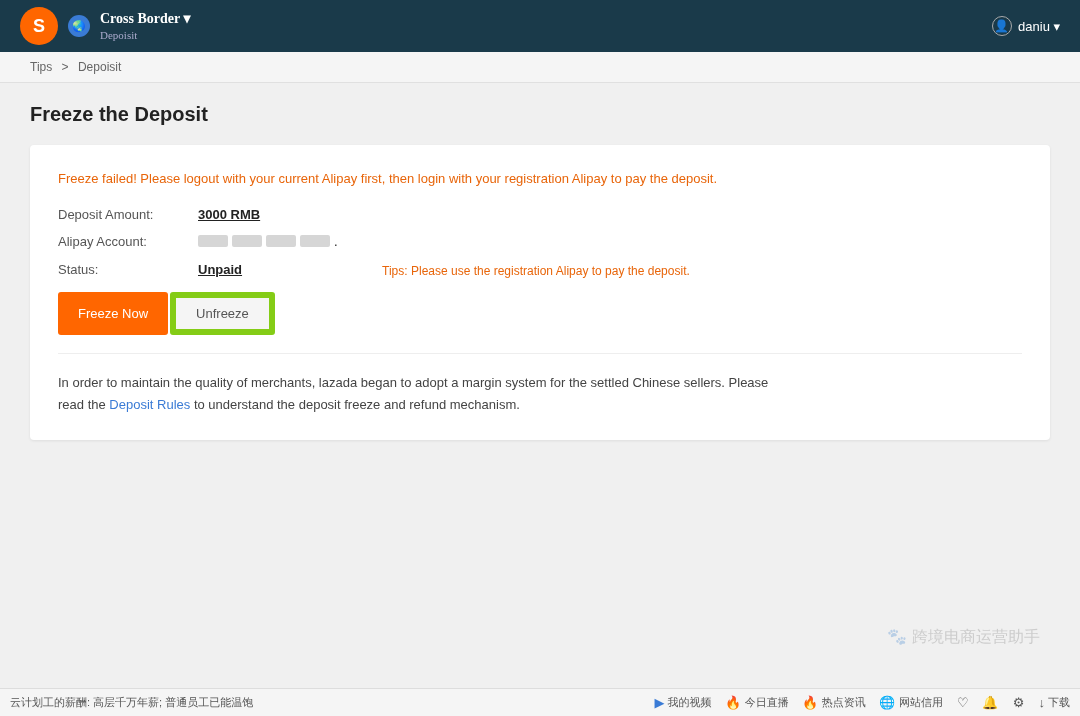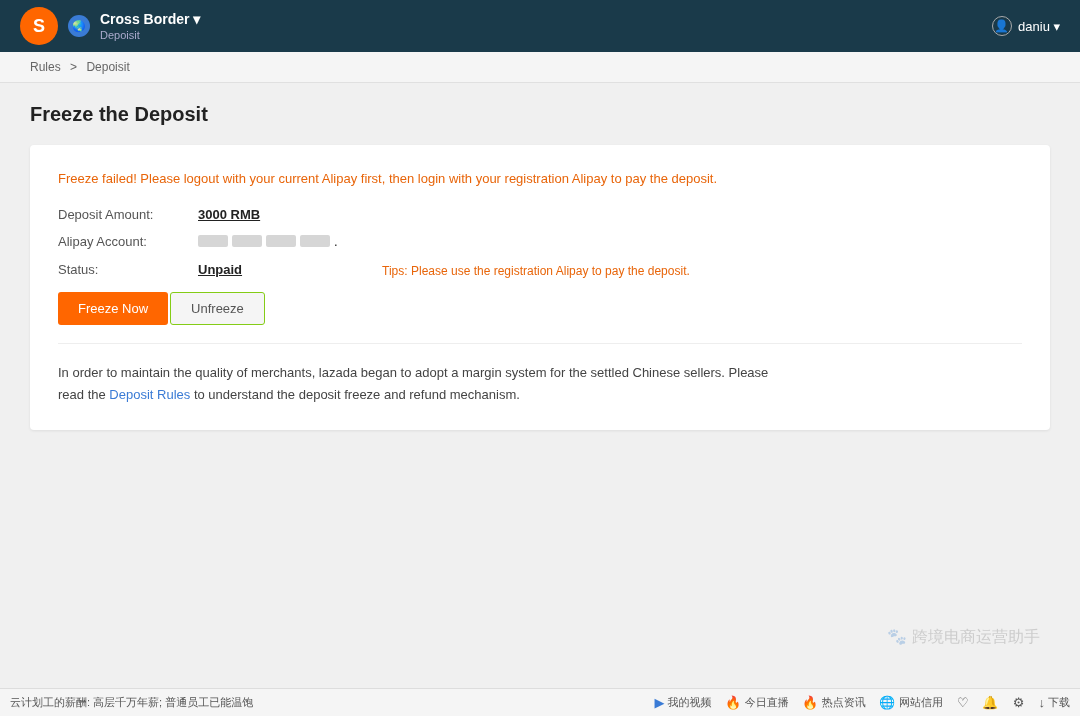--- a/index.html
+++ b/index.html
@@ -38,20 +38,21 @@
       background: #3a7bd5;
       display: flex;
       align-items: center;
       justify-content: center;
       color: white;
       font-size: 11px;
     }
     .brand-info {
       color: white;
       line-height: 1.3;
+      font-family: Liberation Serif, serif;
     }
     .brand-name {
       font-size: 14px;
       font-weight: bold;
     }
     .brand-lang {
       font-size: 11px;
       color: #aac;
     }
     .header-right {
@@ -176,21 +177,21 @@
       color: white;
       border: none;
       padding: 8px 20px;
       border-radius: 3px;
       font-size: 13px;
       cursor: pointer;
     }
     .btn-unfreeze {
       background: #f5f5f5;
       color: #555;
-      border: 1px solid #84cc16;
+      border: 6px solid #84cc16;
       padding: 8px 20px;
       border-radius: 3px;
       font-size: 13px;
       cursor: pointer;
     }
 
     
     .info-text {
       font-size: 13px;
       color: #444;
@@ -259,21 +260,21 @@
       <div class="brand-lang">Depoisit</div>
     </div>
   </div>
   <div class="header-right">
     <span class="user-icon">👤</span>
     <span>daniu ▾</span>
   </div>
 </header>
 
 <nav class="breadcrumb">
-  <a href="#">Rules</a>
+  <a href="#">Tips</a>
   <span class="sep">&gt;</span>
   <span>Depoisit</span>
 </nav>
 
 <main class="page-content">
   <h1 class="page-title">Freeze the Deposit</h1>
 
   <div class="card">
 
     <div class="alert-msg">Freeze failed! Please logout with your current Alipay first, then login with your registration Alipay to pay the deposit.</div>

